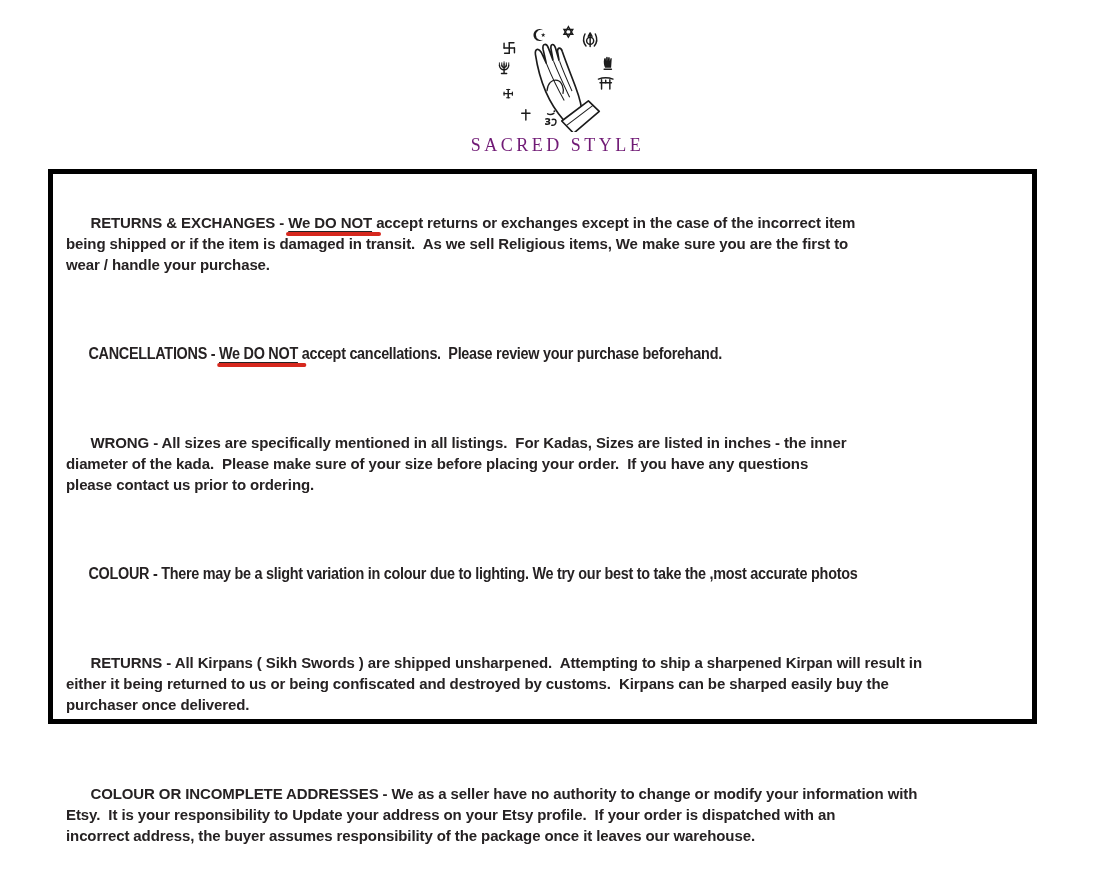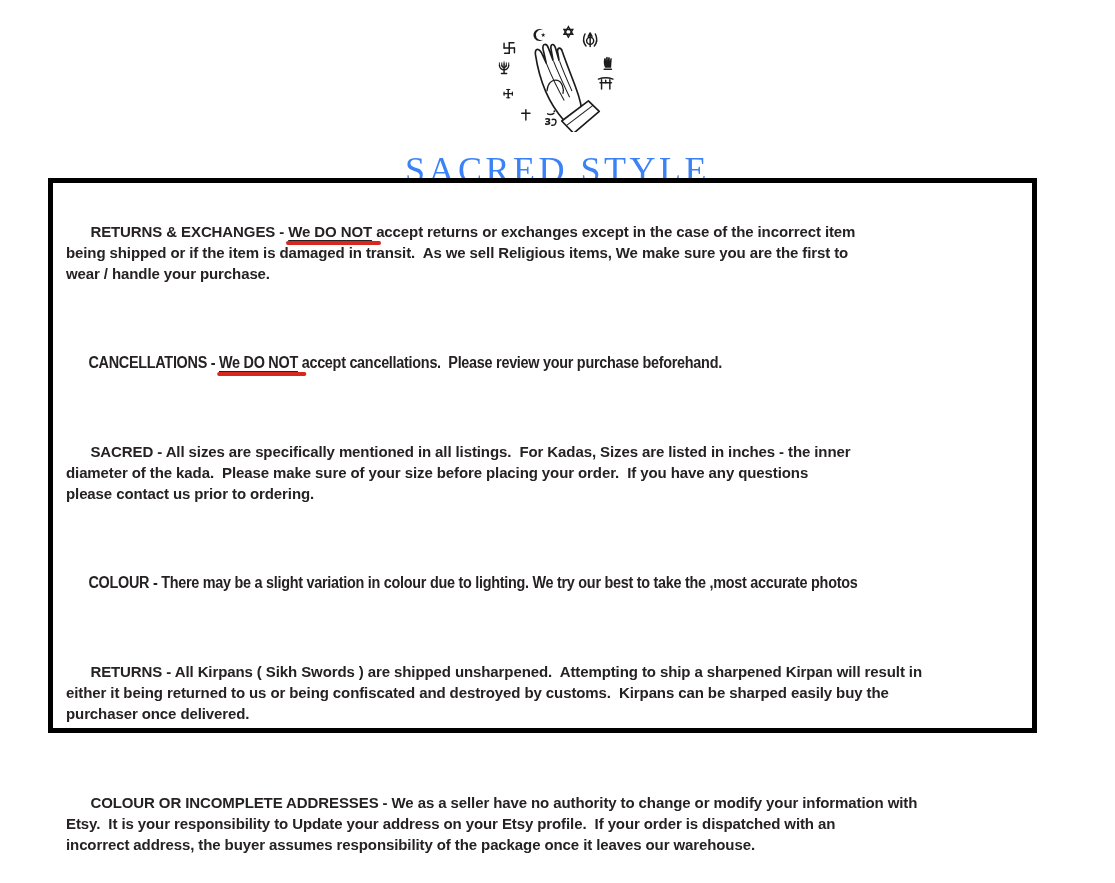--- a/index.html
+++ b/index.html
@@ -2,25 +2,25 @@
 <html style="--red: #d6281e; --ink: #262223; --border: #000000; --bg: #ffffff;"><head>
 <meta charset="utf-8">
 <style>
   html,body{margin:0;padding:0;background:#ffffff;}
   .canvas{position:relative;width:1115px;height:883px;background:var(--bg,#fff);overflow:hidden;
           font-family:"Liberation Sans",sans-serif;}
 
   
   .header{position:absolute;top:20px;left:0;width:100%;display:flex;flex-direction:column;align-items:center;}
   .logo-art{display:block;}
-  .brand{font-family:"Liberation Serif",serif;font-size:36px;letter-spacing:3.5px;
-         color:#3b82f6;margin-top:17px;white-space:nowrap;}
+  .brand{font-family:"Liberation Serif",serif;font-size:18px;letter-spacing:3.5px;
+         color:#701a75;margin-top:3px;white-space:nowrap;}
 
   
-  .policy{position:absolute;left:48px;top:178px;width:989px;height:555px;
+  .policy{position:absolute;left:48px;top:169px;width:989px;height:555px;
           border:5px solid var(--border,#000);box-sizing:border-box;
           padding:17px 29px 8px 13px;color:var(--ink,#262223);}
   .policy p{margin:0 0 26px;font-size:15px;font-weight:bold;line-height:21px;
             letter-spacing:-0.1px;white-space:pre-wrap;}
   .policy p.condensed{white-space:pre;transform:scaleX(0.9);transform-origin:0 50%;
             font-size:16px;letter-spacing:-0.3px;}
   .donot{position:relative;text-decoration:underline;text-decoration-thickness:1.5px;
          text-underline-offset:3px;}
   .donot::after{content:"";position:absolute;left:-2px;right:-9px;bottom:-5px;height:4.5px;
          background:var(--red,#d6281e);border-radius:2px;}
@@ -109,21 +109,21 @@
       <span>RETURNS &amp; EXCHANGES</span><span> - </span><span class="donot">We DO NOT</span><span> accept returns or exchanges except in the case of the incorrect item
 being shipped or if the item is damaged in transit.  As we sell Religious items, We make sure you are the first to
 wear / handle your purchase.</span>
     </p>
 
     <p class="condensed">
       <span>CANCELLATIONS</span><span> - </span><span class="donot">We DO NOT</span><span> accept cancellations.  Please review your purchase beforehand.</span>
     </p>
 
     <p>
-      <span>SACRED</span><span> - </span><span>All sizes are specifically mentioned in all listings.  For Kadas, Sizes are listed in inches - the inner
+      <span>WRONG</span><span> - </span><span>All sizes are specifically mentioned in all listings.  For Kadas, Sizes are listed in inches - the inner
 diameter of the kada.  Please make sure of your size before placing your order.  If you have any questions
 please contact us prior to ordering.</span>
     </p>
 
     <p class="condensed">
       <span>COLOUR</span><span> - </span><span>There may be a slight variation in colour due to lighting. We try our best to take the ,most accurate photos</span>
     </p>
 
     <p>
       <span>RETURNS</span><span> - </span><span>All Kirpans ( Sikh Swords ) are shipped unsharpened.  Attempting to ship a sharpened Kirpan will result in

